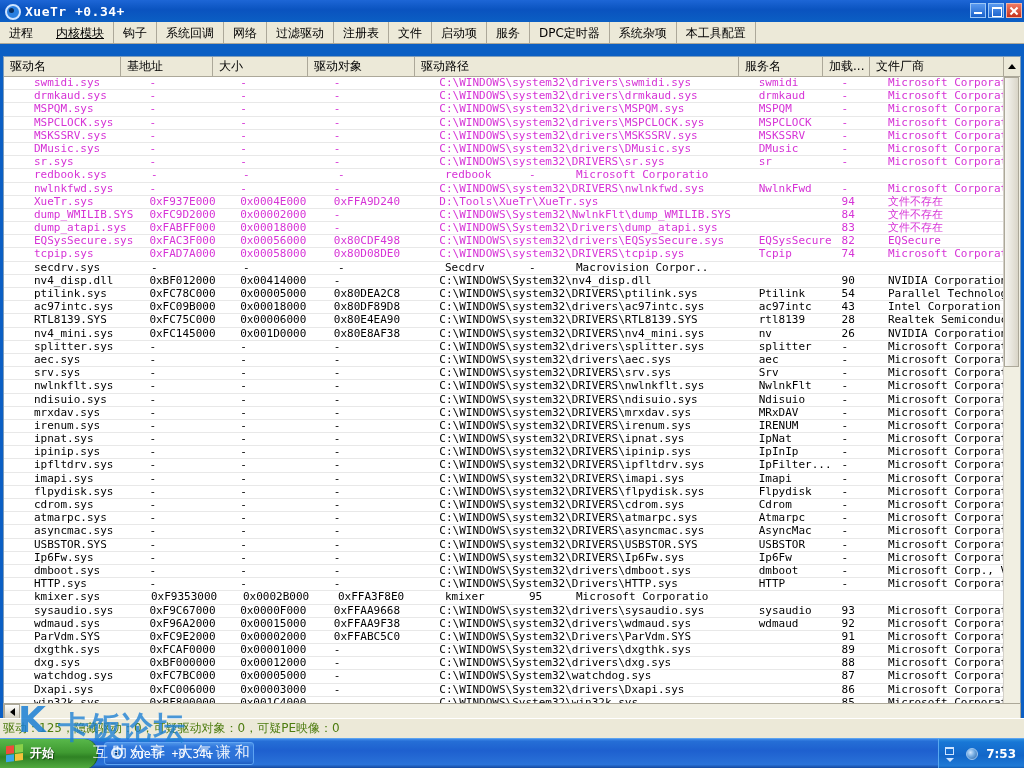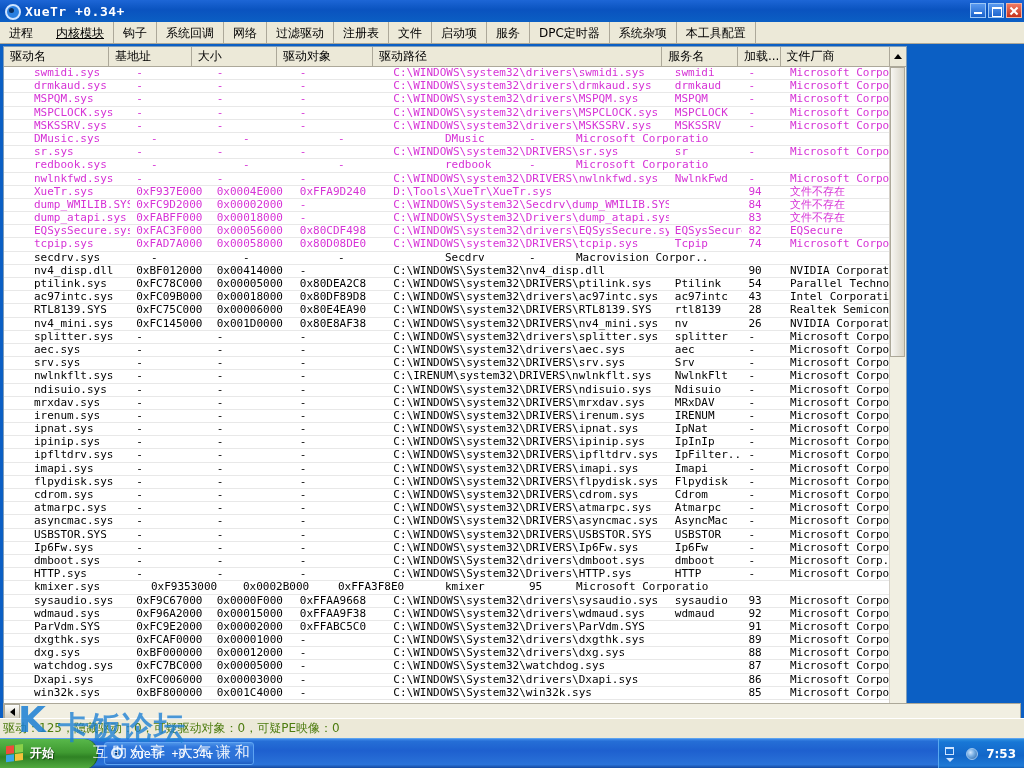--- a/index.html
+++ b/index.html
@@ -99,22 +99,22 @@
     border-right: 1px solid #aca899;
     line-height: 1;
   }
   .menu-item:first-child { border-right: none; padding-right: 14px; }
   .menu-item.sel {
     text-decoration: underline;
   }
 
   
   .listwrap {
-    position: absolute; left: 3px; top: 46px;
-    width: 904px; height: 667px;
+    position: absolute; left: 3px; top: 56px;
+    width: 1018px; height: 667px;
     background: #ffffff;
     border: 1px solid #7f9db9;
     box-sizing: border-box;
     overflow: hidden;
   }
   .header-row {
     display: flex;
     height: 20px;
     background: #ece9d8;
     border-bottom: 1px solid #aca899;
@@ -493,20 +493,21 @@
           <div class="cell c-path">C:\WINDOWS\system32\drivers\MSKSSRV.sys</div>
           <div class="cell c-svc">MSKSSRV</div>
           <div class="cell c-load">-</div>
           <div class="cell c-vendor">Microsoft Corporatio</div>
         </div>
         <div class="row pink">
           <div class="cell c-name">DMusic.sys</div>
           <div class="cell c-base">-</div>
           <div class="cell c-size">-</div>
           <div class="cell c-obj">-</div>
+          <div class="cell c-path">C:\WINDOWS\system32\drivers\DMusic.sys</div>
           <div class="cell c-svc">DMusic</div>
           <div class="cell c-load">-</div>
           <div class="cell c-vendor">Microsoft Corporatio</div>
         </div>
         <div class="row pink">
           <div class="cell c-name">sr.sys</div>
           <div class="cell c-base">-</div>
           <div class="cell c-size">-</div>
           <div class="cell c-obj">-</div>
           <div class="cell c-path">C:\WINDOWS\system32\DRIVERS\sr.sys</div>
@@ -541,21 +542,21 @@
           <div class="cell c-path">D:\Tools\XueTr\XueTr.sys</div>
           <div class="cell c-svc"></div>
           <div class="cell c-load">94</div>
           <div class="cell c-vendor">文件不存在</div>
         </div>
         <div class="row pink">
           <div class="cell c-name">dump_WMILIB.SYS</div>
           <div class="cell c-base">0xFC9D2000</div>
           <div class="cell c-size">0x00002000</div>
           <div class="cell c-obj">-</div>
-          <div class="cell c-path">C:\WINDOWS\System32\Secdrv\dump_WMILIB.SYS</div>
+          <div class="cell c-path">C:\WINDOWS\System32\NwlnkFlt\dump_WMILIB.SYS</div>
           <div class="cell c-svc"></div>
           <div class="cell c-load">84</div>
           <div class="cell c-vendor">文件不存在</div>
         </div>
         <div class="row pink">
           <div class="cell c-name">dump_atapi.sys</div>
           <div class="cell c-base">0xFABFF000</div>
           <div class="cell c-size">0x00018000</div>
           <div class="cell c-obj">-</div>
           <div class="cell c-path">C:\WINDOWS\System32\Drivers\dump_atapi.sys</div>
@@ -670,21 +671,21 @@
           <div class="cell c-path">C:\WINDOWS\system32\DRIVERS\srv.sys</div>
           <div class="cell c-svc">Srv</div>
           <div class="cell c-load">-</div>
           <div class="cell c-vendor">Microsoft Corporatio</div>
         </div>
         <div class="row dark">
           <div class="cell c-name">nwlnkflt.sys</div>
           <div class="cell c-base">-</div>
           <div class="cell c-size">-</div>
           <div class="cell c-obj">-</div>
-          <div class="cell c-path">C:\IRENUM\system32\DRIVERS\nwlnkflt.sys</div>
+          <div class="cell c-path">C:\WINDOWS\system32\DRIVERS\nwlnkflt.sys</div>
           <div class="cell c-svc">NwlnkFlt</div>
           <div class="cell c-load">-</div>
           <div class="cell c-vendor">Microsoft Corporatio</div>
         </div>
         <div class="row dark">
           <div class="cell c-name">ndisuio.sys</div>
           <div class="cell c-base">-</div>
           <div class="cell c-size">-</div>
           <div class="cell c-obj">-</div>
           <div class="cell c-path">C:\WINDOWS\system32\DRIVERS\ndisuio.sys</div>

